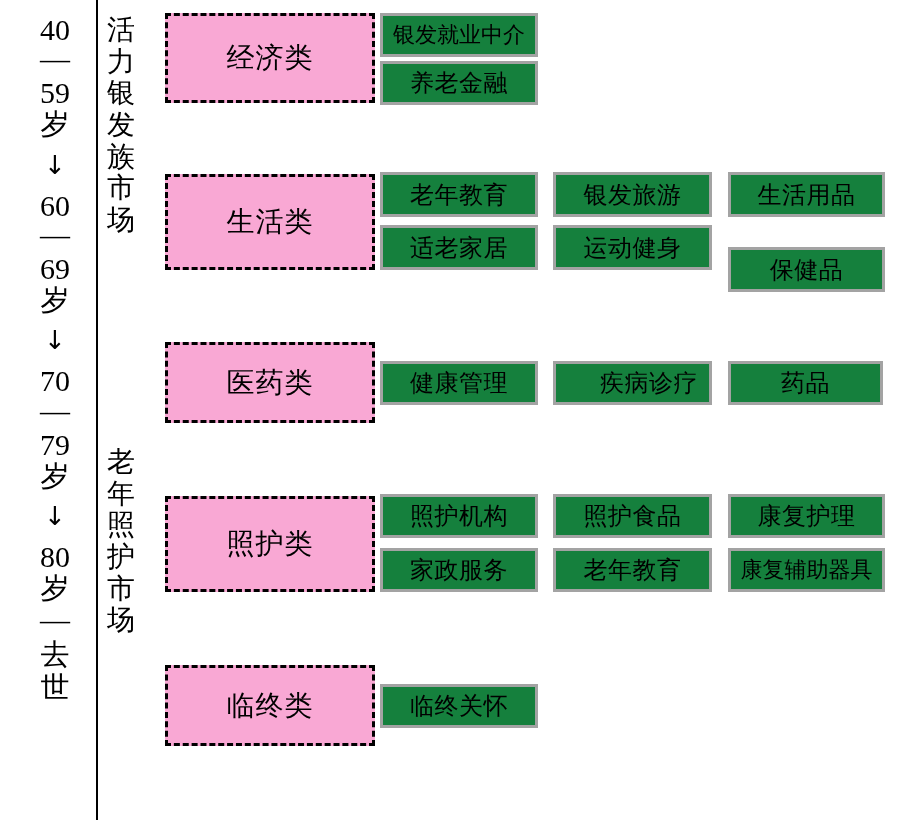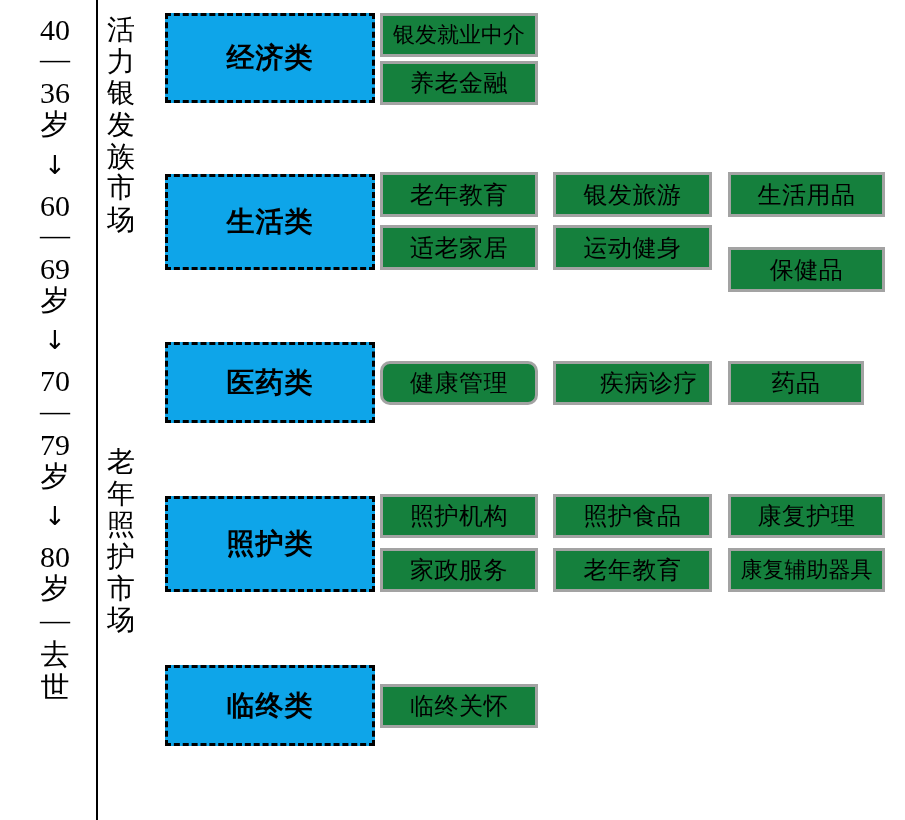--- a/index.html
+++ b/index.html
@@ -83,29 +83,28 @@
     letter-spacing: 0;
   }
   .market-label span {
     display: block;
   }
 
   
   .dashed-box {
     position: absolute;
     border: 3px dashed #000000;
-    background: #0ea5e9;
+    background: #f9a8d4;
     box-sizing: border-box;
     display: flex;
     align-items: center;
     justify-content: center;
     font-family: "DejaVu Sans", "Liberation Sans", sans-serif;
     font-size: 28px;
     letter-spacing: 1px;
-    font-weight: bold;
   }
   .item-box {
     position: absolute;
     border: 3px solid #a3a3a3;
     background: #15803d;
     box-sizing: border-box;
     display: flex;
     align-items: center;
     justify-content: center;
     font-family: "DejaVu Sans", "Liberation Sans", sans-serif;
@@ -119,21 +118,21 @@
   }
 </style>
 </head>
 <body>
 
 <div id="canvas">
 
   <div class="age-col">
       <div class="age-token num">40</div>
       <div class="age-token dash">—</div>
-      <div class="age-token num">36</div>
+      <div class="age-token num">59</div>
       <div class="age-token cjk">岁</div>
       <div class="age-arrow">↓</div>
       <div class="age-token num">60</div>
       <div class="age-token dash">—</div>
       <div class="age-token num">69</div>
       <div class="age-token cjk">岁</div>
       <div class="age-arrow">↓</div>
       <div class="age-token num">70</div>
       <div class="age-token dash">—</div>
       <div class="age-token num">79</div>
@@ -171,23 +170,23 @@
       <div class="item-box narrowtext" style="left: 380px; width: 158px; top: 13px; height: 44px;">银发就业中介</div>
       <div class="item-box" style="left: 380px; width: 158px; top: 61px; height: 44px;">养老金融</div>
       <div class="dashed-box" style="left: 165px; top: 174px; width: 210px; height: 96px;">生活类</div>
       <div class="item-box" style="left: 380px; width: 158px; top: 172px; height: 45px;">老年教育</div>
       <div class="item-box" style="left: 553px; width: 159px; top: 172px; height: 45px;">银发旅游</div>
       <div class="item-box" style="left: 728px; width: 157px; top: 172px; height: 45px;">生活用品</div>
       <div class="item-box" style="left: 380px; width: 158px; top: 225px; height: 45px;">适老家居</div>
       <div class="item-box" style="left: 553px; width: 159px; top: 225px; height: 45px;">运动健身</div>
       <div class="item-box" style="left: 728px; width: 157px; top: 225px; height: 45px; margin-top: 22px;">保健品</div>
       <div class="dashed-box" style="left: 165px; top: 342px; width: 210px; height: 81px;">医药类</div>
-      <div class="item-box" style="left: 380px; width: 158px; top: 361px; height: 44px; border-radius: 10px;">健康管理</div>
+      <div class="item-box" style="left: 380px; width: 158px; top: 361px; height: 44px;">健康管理</div>
       <div class="item-box" style="left: 553px; width: 159px; top: 361px; height: 44px; padding-left: 33px;">疾病诊疗</div>
-      <div class="item-box" style="left: 728px; width: 136px; top: 361px; height: 44px;">药品</div>
+      <div class="item-box" style="left: 728px; width: 155px; top: 361px; height: 44px;">药品</div>
       <div class="dashed-box" style="left: 165px; top: 496px; width: 210px; height: 96px;">照护类</div>
       <div class="item-box" style="left: 380px; width: 158px; top: 494px; height: 44px;">照护机构</div>
       <div class="item-box" style="left: 553px; width: 159px; top: 494px; height: 44px;">照护食品</div>
       <div class="item-box" style="left: 728px; width: 157px; top: 494px; height: 44px;">康复护理</div>
       <div class="item-box" style="left: 380px; width: 158px; top: 548px; height: 44px;">家政服务</div>
       <div class="item-box" style="left: 553px; width: 159px; top: 548px; height: 44px;">老年教育</div>
       <div class="item-box narrowtext" style="left: 728px; width: 157px; top: 548px; height: 44px;">康复辅助器具</div>
       <div class="dashed-box" style="left: 165px; top: 665px; width: 210px; height: 81px;">临终类</div>
       <div class="item-box" style="left: 380px; width: 158px; top: 684px; height: 44px;">临终关怀</div>
     </div>

